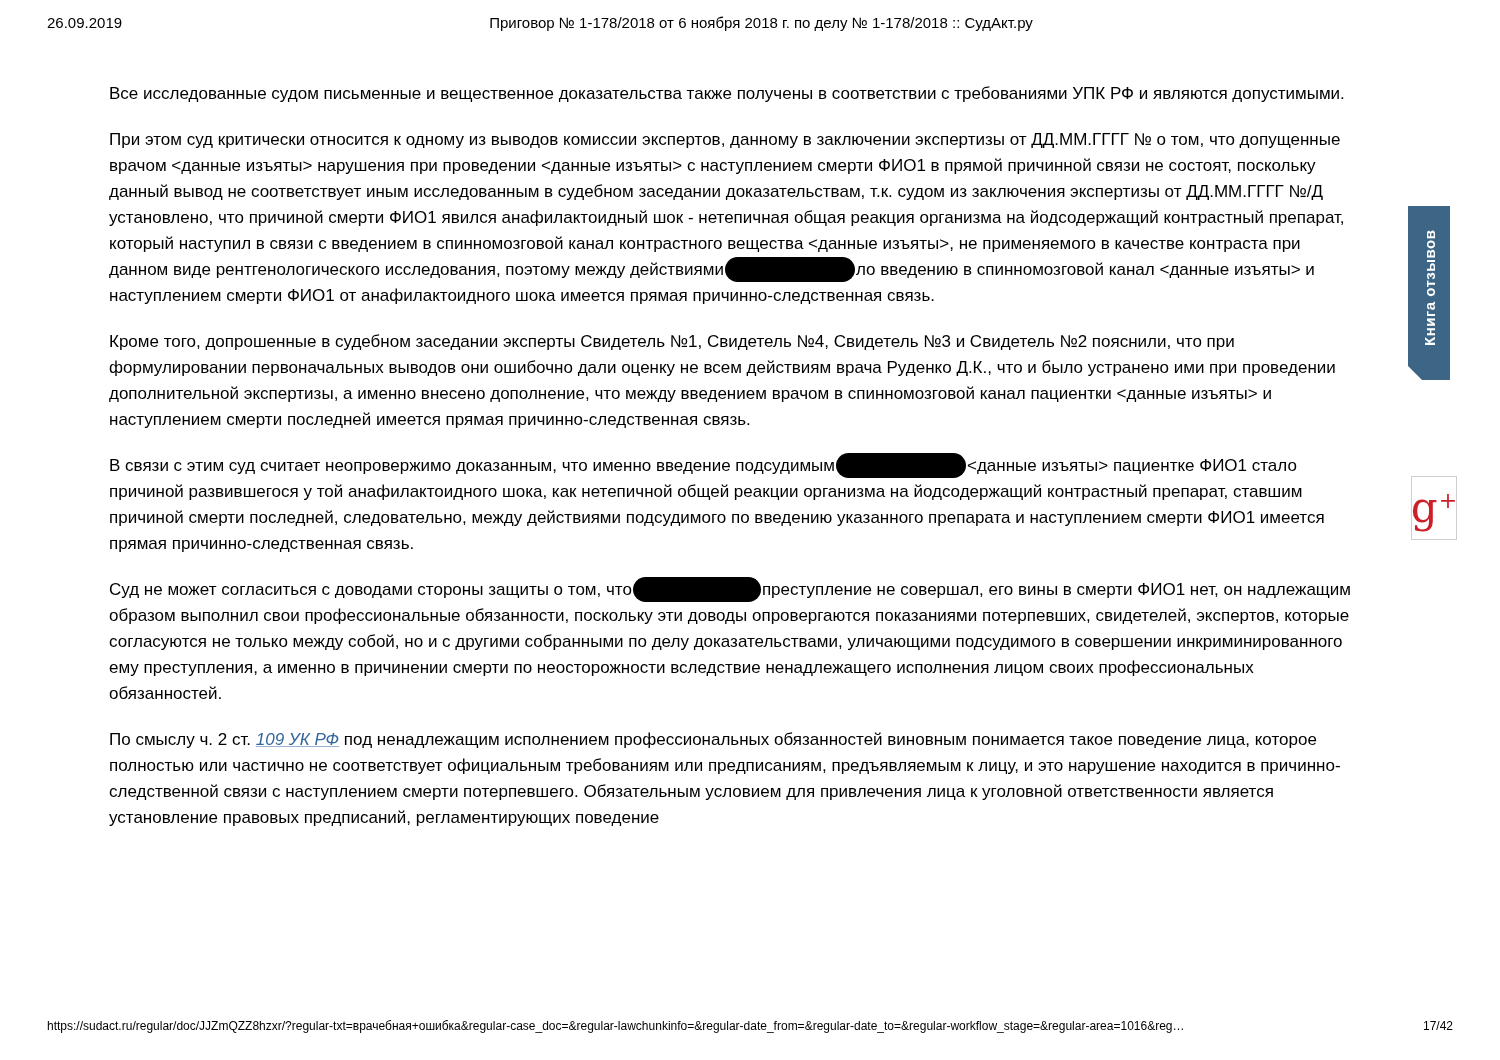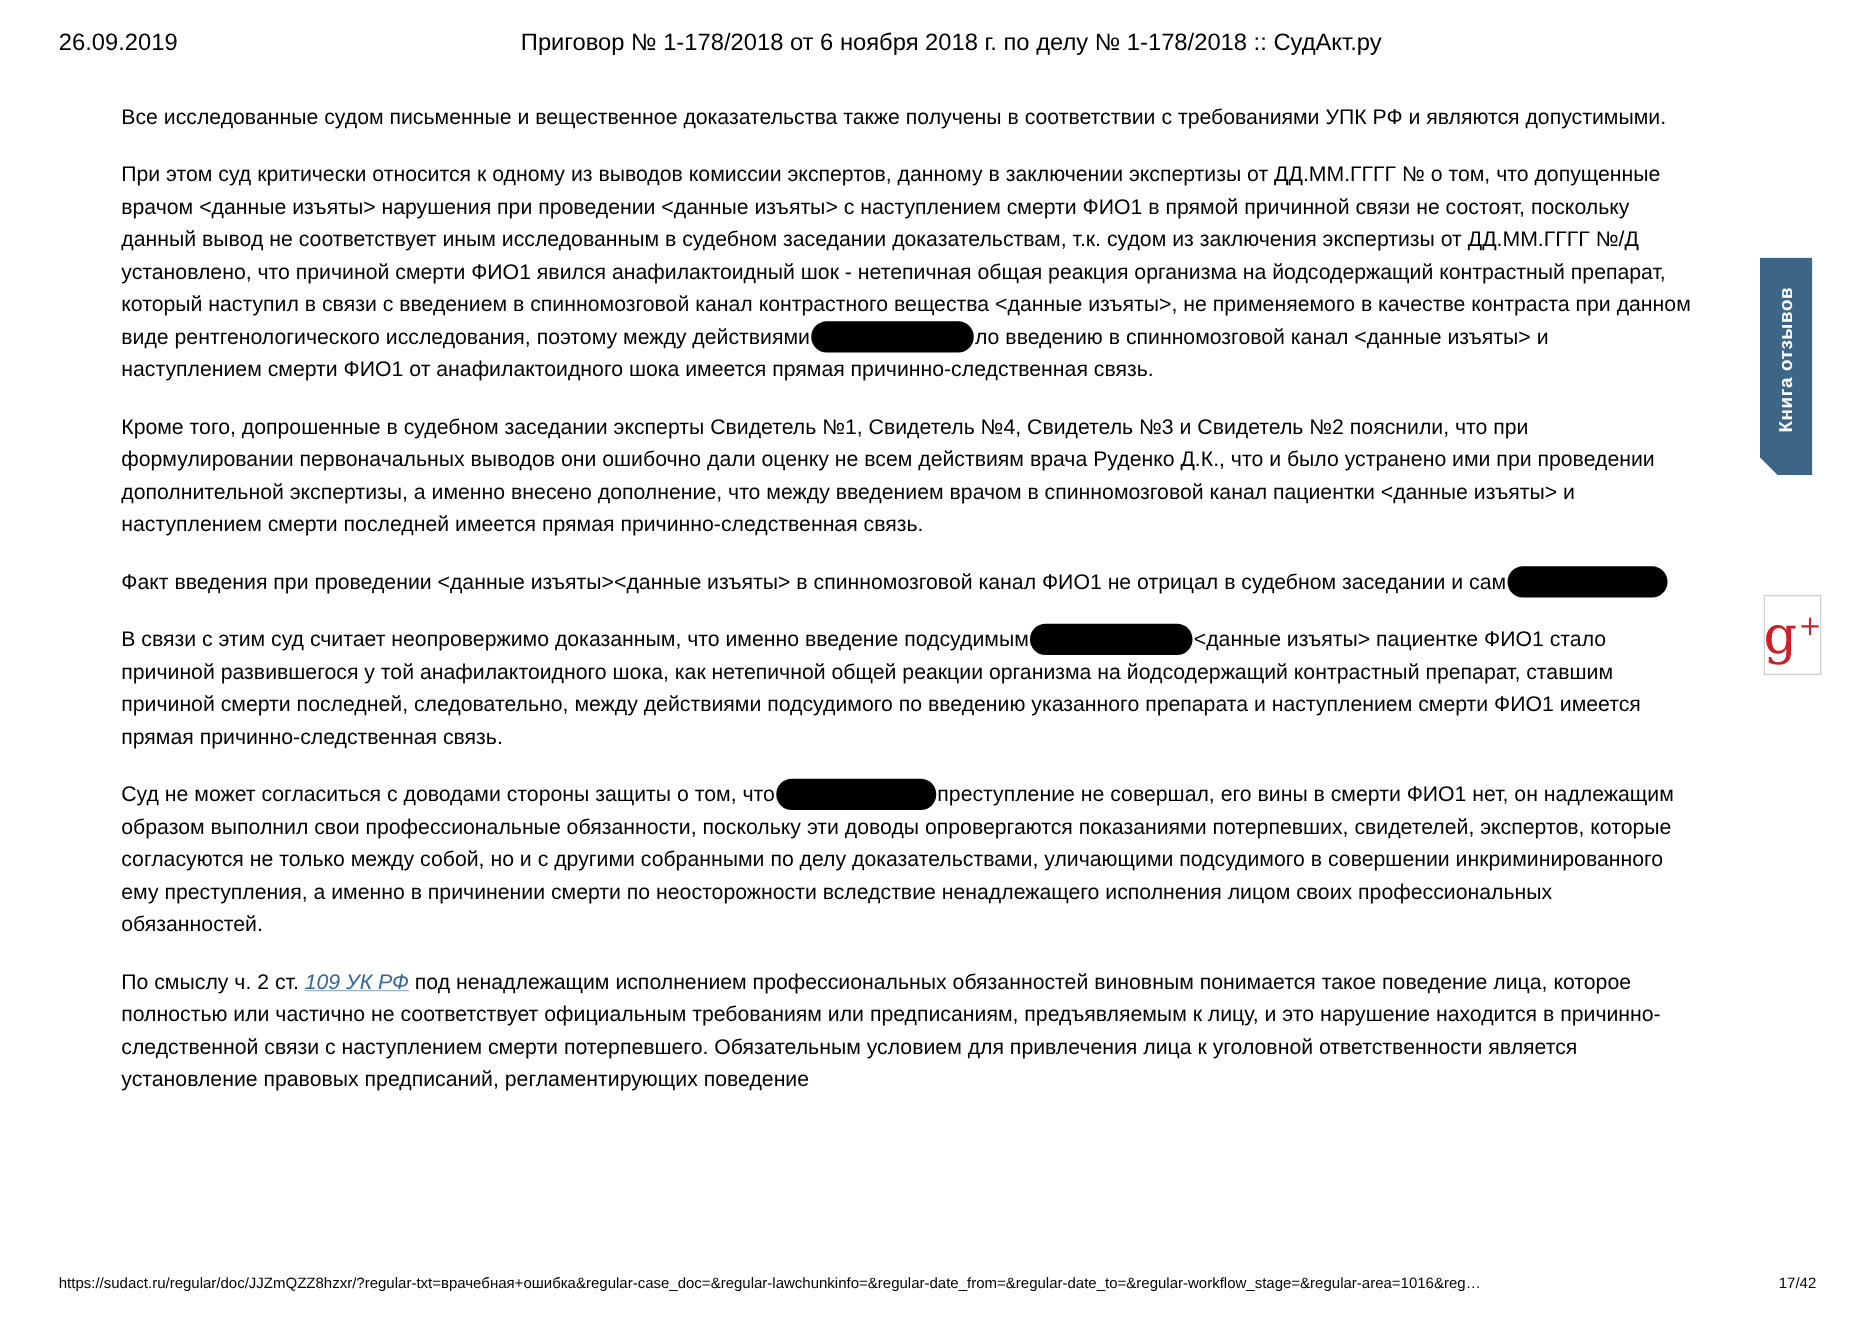--- a/index.html
+++ b/index.html
@@ -1,26 +1,26 @@
 <!DOCTYPE html>
 <html lang="ru"><head>
 <meta charset="utf-8">
 <style>
   html,body{margin:0;padding:0;background:#ffffff;}
   .page{position:relative;width:1500px;height:1060px;background:#fff;overflow:hidden;
         font-family:"Liberation Sans",sans-serif;color:#000;box-sizing:border-box;}
 
   
-  .hdr{position:absolute;top:24px;left:0;width:100%;height:24px;font-size:19px;}
+  .hdr{position:absolute;top:14px;left:0;width:100%;height:24px;font-size:15px;}
   .hdr-date{position:absolute;left:47px;top:0;}
   .hdr-title{position:absolute;left:0;top:0;width:100%;text-align:center;margin-left:11px;}
 
   
   .doc{position:absolute;left:97px;top:81px;width:1256px;font-size:17px;line-height:26px;}
-  .para{margin:0 0 20px 0;}
+  .para{margin:0 0 20px 12px;}
   .bold{font-weight:normal;}
   .law-link{color:#33669b;text-decoration:underline;text-decoration-color:#9db4d0;cursor:pointer;font-style:italic;}
   .redacted{display:inline-block;height:25px;background:#000;border-radius:13px;
             vertical-align:-7px;margin:0 1px;}
 
   
   .ribbon{position:absolute;left:1408px;top:206px;width:42px;height:174px;background:#3d6586;
           clip-path:polygon(0 0,100% 0,100% 100%,14px 100%,0 calc(100% - 14px));cursor:pointer;}
   .ribbon-label{position:absolute;left:0;top:0;width:100%;height:calc(100% - 10px);
           display:flex;align-items:center;justify-content:center;
@@ -46,21 +46,20 @@
 
   <div class="hdr">
     <span class="hdr-date">26.09.2019</span>
     <span class="hdr-title">Приговор № 1-178/2018 от 6 ноября 2018 г. по делу № 1-178/2018 :: СудАкт.ру</span>
   </div>
 
   <div class="doc">
       <p class="para"><span>Все исследованные судом письменные и вещественное доказательства также получены в соответствии с требованиями УПК РФ и являются допустимыми.</span></p>
       <p class="para"><span>При этом суд критически относится к одному из выводов комиссии экспертов, данному в заключении экспертизы от ДД.ММ.ГГГГ № о том, что допущенные </span><span class="bold">врачом</span><span> &lt;данные изъяты&gt; нарушения при проведении &lt;данные изъяты&gt; с наступлением смерти ФИО1 в прямой причинной связи не состоят, поскольку данный вывод не соответствует иным исследованным в судебном заседании доказательствам, т.к. судом из заключения экспертизы от ДД.ММ.ГГГГ №/Д установлено, что причиной смерти ФИО1 явился анафилактоидный шок - нетепичная общая реакция организма на йодсодержащий контрастный препарат, который наступил в связи с введением в спинномозговой канал контрастного вещества &lt;данные изъяты&gt;, не применяемого в качестве контраста при данном виде рентгенологического исследования, поэтому между действиями</span><span class="redacted" style="width: 130px;"></span><span>ло введению в спинномозговой канал &lt;данные изъяты&gt; и наступлением смерти ФИО1 от анафилактоидного шока имеется прямая причинно-следственная связь.</span></p>
       <p class="para"><span>Кроме того, допрошенные в судебном заседании эксперты Свидетель №1, Свидетель №4, Свидетель №3 и Свидетель №2 пояснили, что при формулировании первоначальных выводов они </span><span class="bold">ошибочно</span><span> дали оценку не всем действиям </span><span class="bold">врача</span><span> Руденко Д.К., что и было устранено ими при проведении дополнительной экспертизы, а именно внесено дополнение, что между введением </span><span class="bold">врачом</span><span> в спинномозговой канал пациентки &lt;данные изъяты&gt; и наступлением смерти последней имеется прямая причинно-следственная связь.</span></p>
-      <p class="para"><span>Факт введения при проведении &lt;данные изъяты&gt;&lt;данные изъяты&gt; в спинномозговой канал ФИО1 не отрицал в судебном заседании и сам</span><span class="redacted" style="width: 128px;"></span></p>
       <p class="para"><span>В связи с этим суд считает неопровержимо доказанным, что именно введение подсудимым</span><span class="redacted" style="width: 130px;"></span><span>&lt;данные изъяты&gt; пациентке ФИО1 стало причиной развившегося у той анафилактоидного шока, как нетепичной общей реакции организма на йодсодержащий контрастный препарат, ставшим причиной смерти последней, следовательно, между действиями подсудимого по введению указанного препарата и наступлением смерти ФИО1 имеется прямая причинно-следственная связь.</span></p>
       <p class="para"><span>Суд не может согласиться с доводами стороны защиты о том, что</span><span class="redacted" style="width: 128px;"></span><span>преступление не совершал, его вины в смерти ФИО1 нет, он надлежащим образом выполнил свои профессиональные обязанности, поскольку эти доводы опровергаются показаниями потерпевших, свидетелей, экспертов, которые согласуются не только между собой, но и с другими собранными по делу доказательствами, уличающими подсудимого в совершении инкриминированного ему преступления, а именно в причинении смерти по неосторожности вследствие ненадлежащего исполнения лицом своих профессиональных обязанностей.</span></p>
       <p class="para"><span>По смыслу ч. 2 ст. </span><a class="law-link" href="#">109 УК РФ</a><span> под ненадлежащим исполнением профессиональных обязанностей виновным понимается такое поведение лица, которое полностью или частично не соответствует официальным требованиям или предписаниям, предъявляемым к лицу, и это нарушение находится в причинно-следственной связи с наступлением смерти потерпевшего. Обязательным условием для привлечения лица к уголовной ответственности является установление правовых предписаний, регламентирующих поведение</span></p>
     </div>
 
   <div class="ribbon">
     <span class="ribbon-label">Книга отзывов</span>
   </div>
 
   <div class="gplus">

